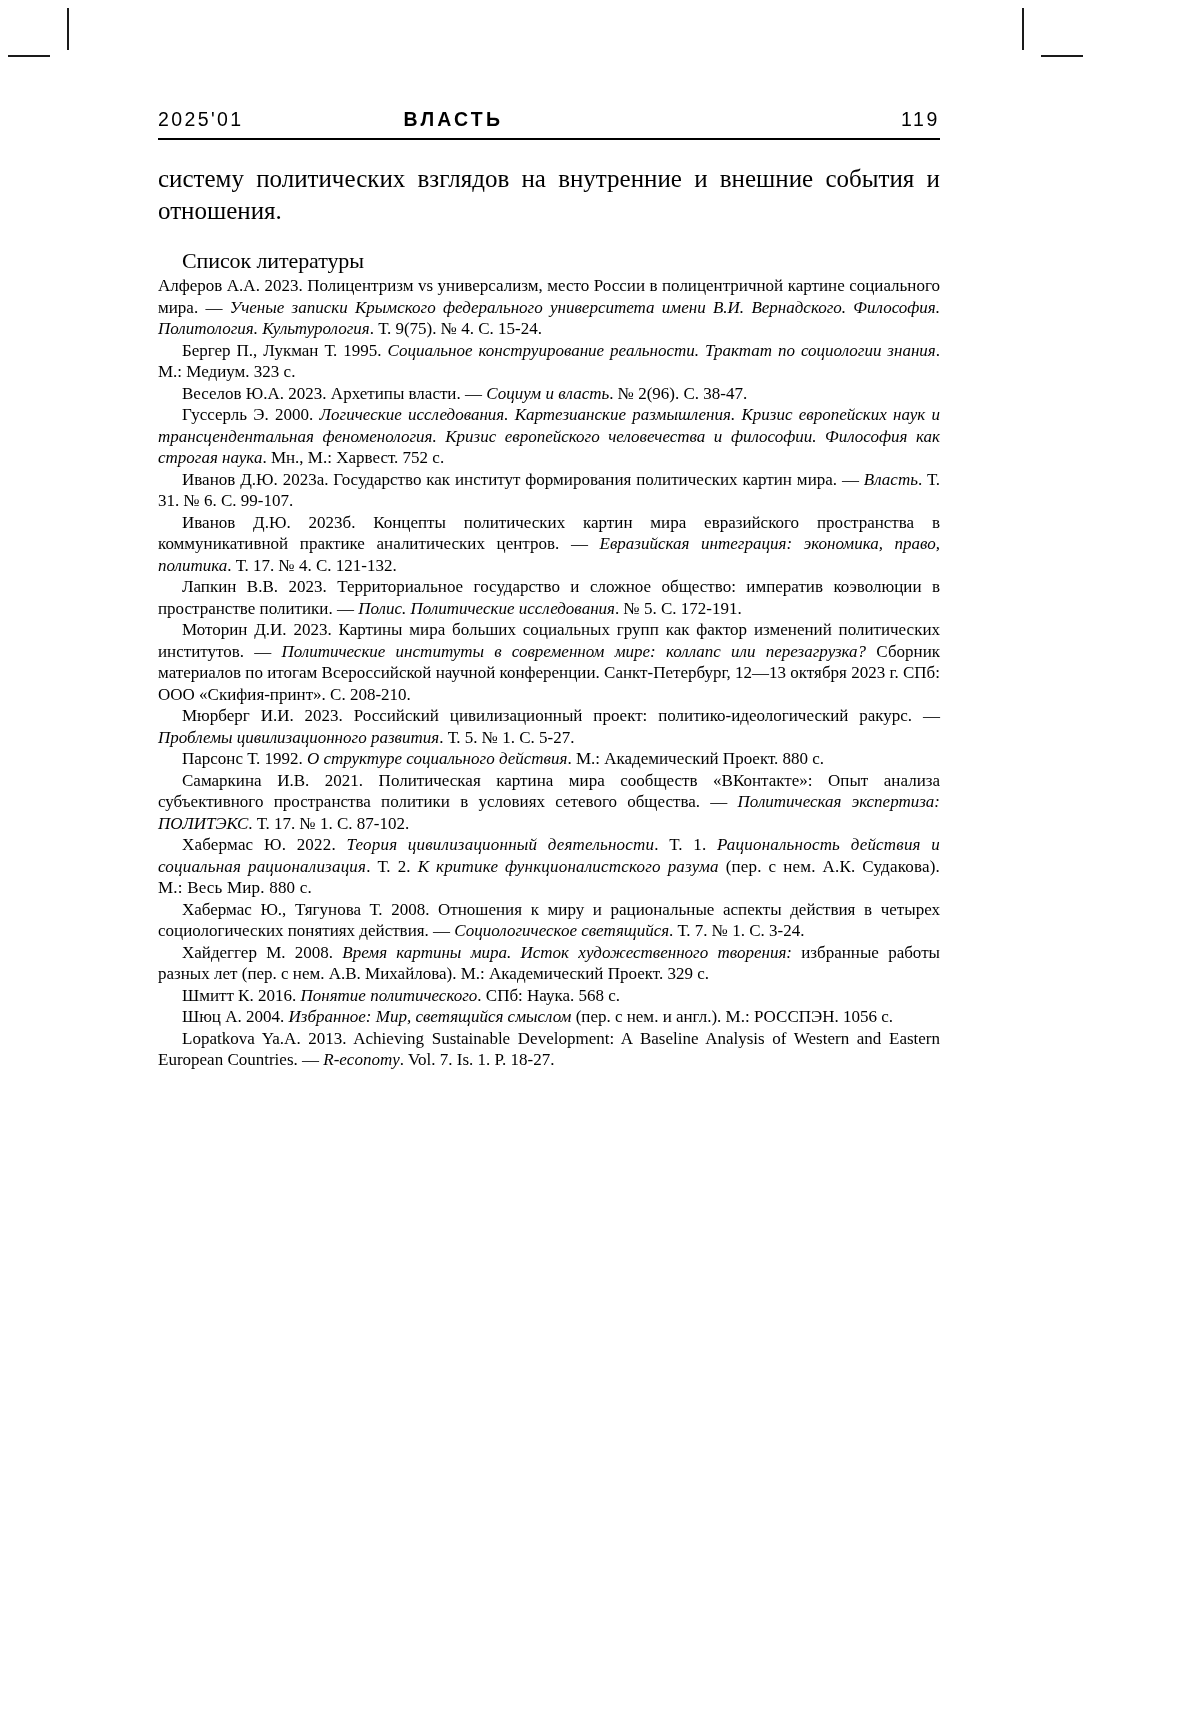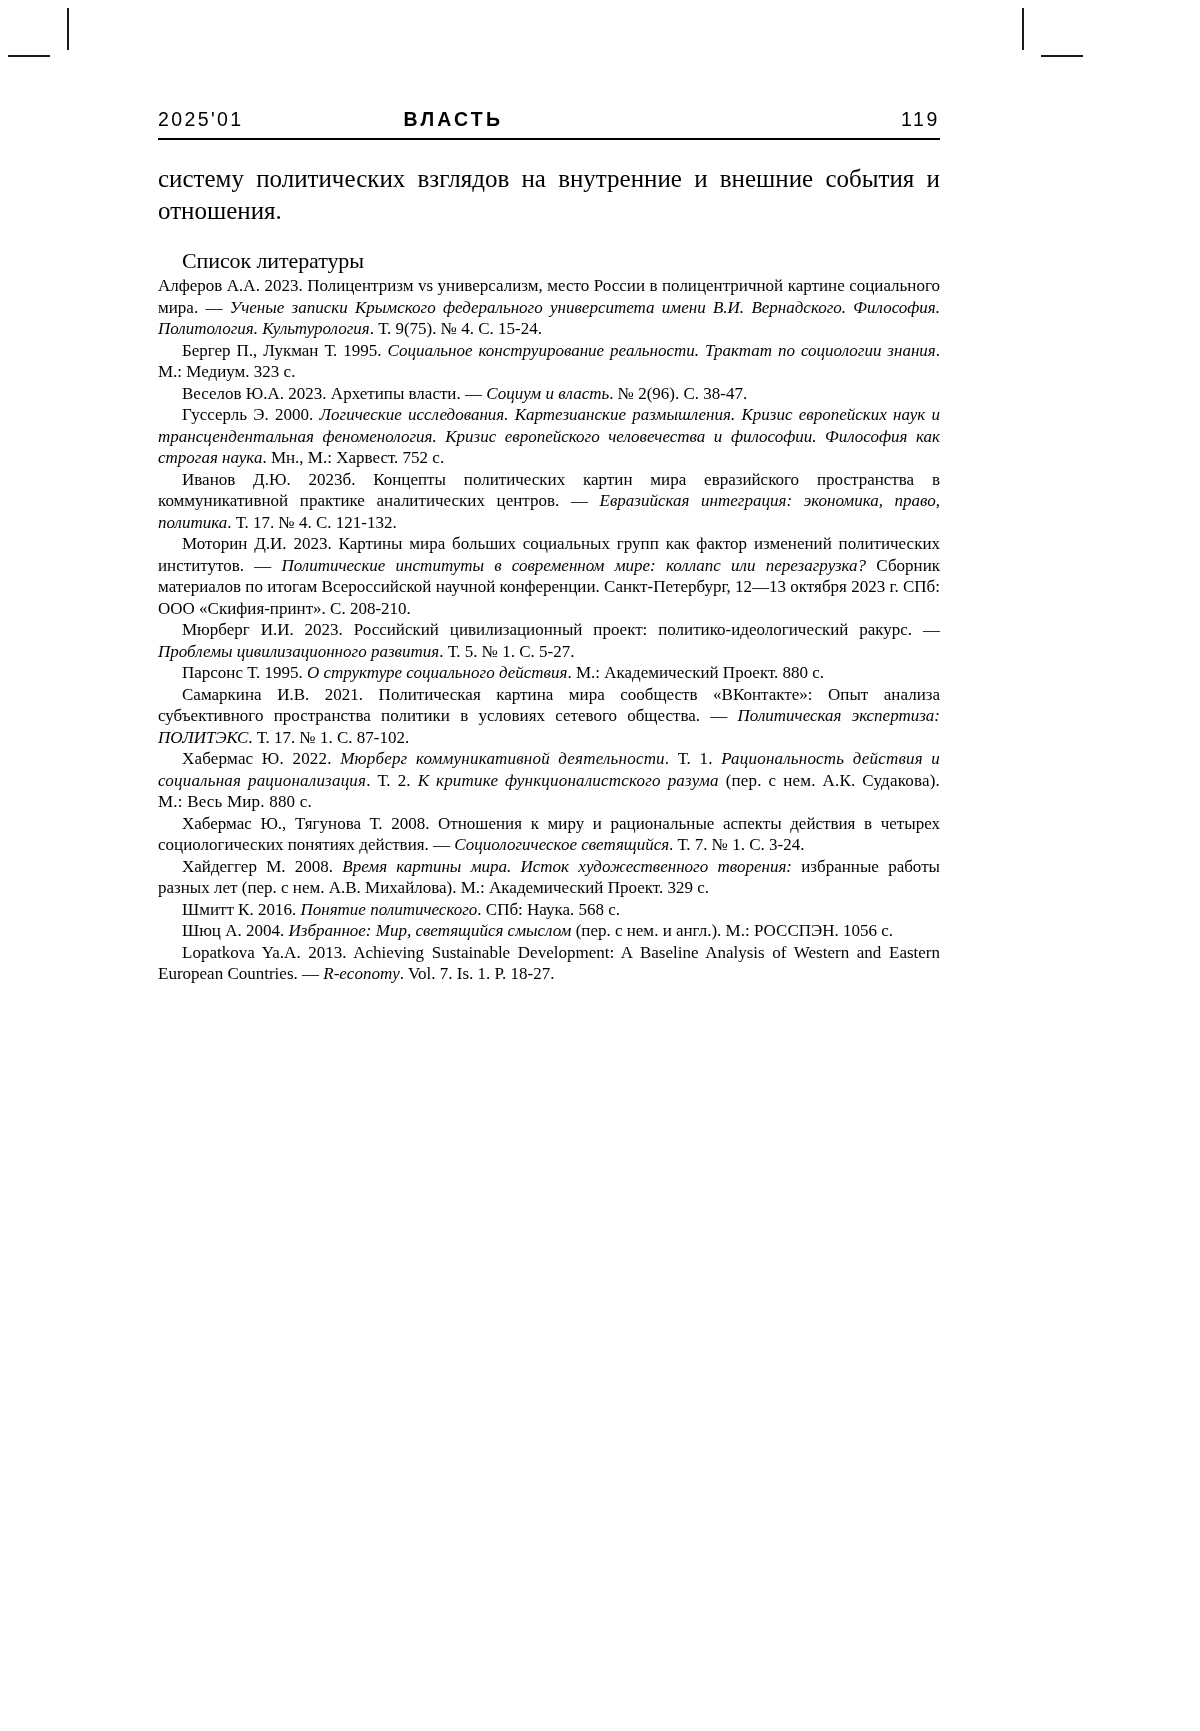--- a/index.html
+++ b/index.html
@@ -126,33 +126,35 @@
     <div class="reflist">
 
       <p class="ref lead-par"><span>Алферов А.А. 2023. Полицентризм vs универсализм, место России в полицентричной картине социального мира. — </span><i>Ученые записки Крымского федерального университета имени В.И. Вернадского. Философия. Политология. Культурология</i><span>. Т. 9(75). № 4. С. 15-24.</span></p>
 
       <p class="ref"><span>Бергер П., Лукман Т. 1995. </span><i>Социальное конструирование реальности. Трактат по социологии знания</i><span>. М.: Медиум. 323 с.</span></p>
 
       <p class="ref"><span>Веселов Ю.А. 2023. Архетипы власти. — </span><i>Социум и власть</i><span>. № 2(96). С. 38-47.</span></p>
 
       <p class="ref"><span>Гуссерль Э. 2000. </span><i>Логические исследования. Картезианские размышления. Кризис европейских наук и трансцендентальная феноменология. Кризис европейского человечества и философии. Философия как строгая наука</i><span>. Мн., М.: Харвест. 752 с.</span></p>
 
+      <p class="ref"><span>Иванов Д.Ю. 2023а. Государство как институт формирования политических картин мира. — </span><i>Власть</i><span>. Т. 31. № 6. С. 99-107.</span></p>
 
       <p class="ref"><span>Иванов Д.Ю. 2023б. Концепты политических картин мира евразийского пространства в коммуникативной практике аналитических центров. — </span><i>Евразийская интеграция: экономика, право, политика</i><span>. Т. 17. № 4. С. 121-132.</span></p>
 
+      <p class="ref"><span>Лапкин В.В. 2023. Территориальное государство и сложное общество: императив коэволюции в пространстве политики. — </span><i>Полис. Политические исследования</i><span>. № 5. С. 172-191.</span></p>
 
       <p class="ref"><span>Моторин Д.И. 2023. Картины мира больших социальных групп как фактор изменений политических институтов. — </span><i>Политические институты в современном мире: коллапс или перезагрузка?</i><span> Сборник материалов по итогам Всероссийской научной конференции. Санкт-Петербург, 12—13 октября 2023 г. СПб: ООО «Скифия-принт». С. 208-210.</span></p>
 
       <p class="ref"><span>Мюрберг И.И. 2023. Российский цивилизационный проект: политико-идеологический ракурс. — </span><i>Проблемы цивилизационного развития</i><span>. Т. 5. № 1. С. 5-27.</span></p>
 
-      <p class="ref"><span>Парсонс Т. 1995. </span><i>О структуре социального действия</i><span>. М.: Академический Проект. 880 с.</span></p>
+      <p class="ref"><span>Парсонс Т. 1992. </span><i>О структуре социального действия</i><span>. М.: Академический Проект. 880 с.</span></p>
 
       <p class="ref"><span>Самаркина И.В. 2021. Политическая картина мира сообществ «ВКонтакте»: Опыт анализа субъективного пространства политики в условиях сетевого общества. — </span><i>Политическая экспертиза: ПОЛИТЭКС</i><span>. Т. 17. № 1. С. 87-102.</span></p>
 
-      <p class="ref sp-wide"><span>Хабермас Ю. 2022. </span><i>Мюрберг коммуникативной деятельности</i><span>. Т. 1. </span><i>Рациональность действия и социальная рационализация</i><span>. Т. 2. </span><i>К критике функционалистского разума</i><span> (пер. с нем. А.К. Судакова). М.: Весь Мир. 880 с.</span></p>
+      <p class="ref sp-wide"><span>Хабермас Ю. 2022. </span><i>Теория цивилизационный деятельности</i><span>. Т. 1. </span><i>Рациональность действия и социальная рационализация</i><span>. Т. 2. </span><i>К критике функционалистского разума</i><span> (пер. с нем. А.К. Судакова). М.: Весь Мир. 880 с.</span></p>
 
       <p class="ref"><span>Хабермас Ю., Тягунова Т. 2008. Отношения к миру и рациональные аспекты действия в четырех социологических понятиях действия. — </span><i>Социологическое светящийся</i><span>. Т. 7. № 1. С. 3-24.</span></p>
 
       <p class="ref"><span>Хайдеггер М. 2008. </span><i>Время картины мира. Исток художественного творения:</i><span> избранные работы разных лет (пер. с нем. А.В. Михайлова). М.: Академический Проект. 329 с.</span></p>
 
       <p class="ref"><span>Шмитт К. 2016. </span><i>Понятие политического</i><span>. СПб: Наука. 568 с.</span></p>
 
       <p class="ref"><span>Шюц А. 2004. </span><i>Избранное: Мир, светящийся смыслом</i><span> (пер. с нем. и англ.). М.: РОССПЭН. 1056 с.</span></p>
 
       <p class="ref"><span>Lopatkova Ya.A. 2013. Achieving Sustainable Development: A Baseline Analysis of Western and Eastern European Countries. — </span><i>R-economy</i><span>. Vol. 7. Is. 1. P. 18-27.</span></p>

